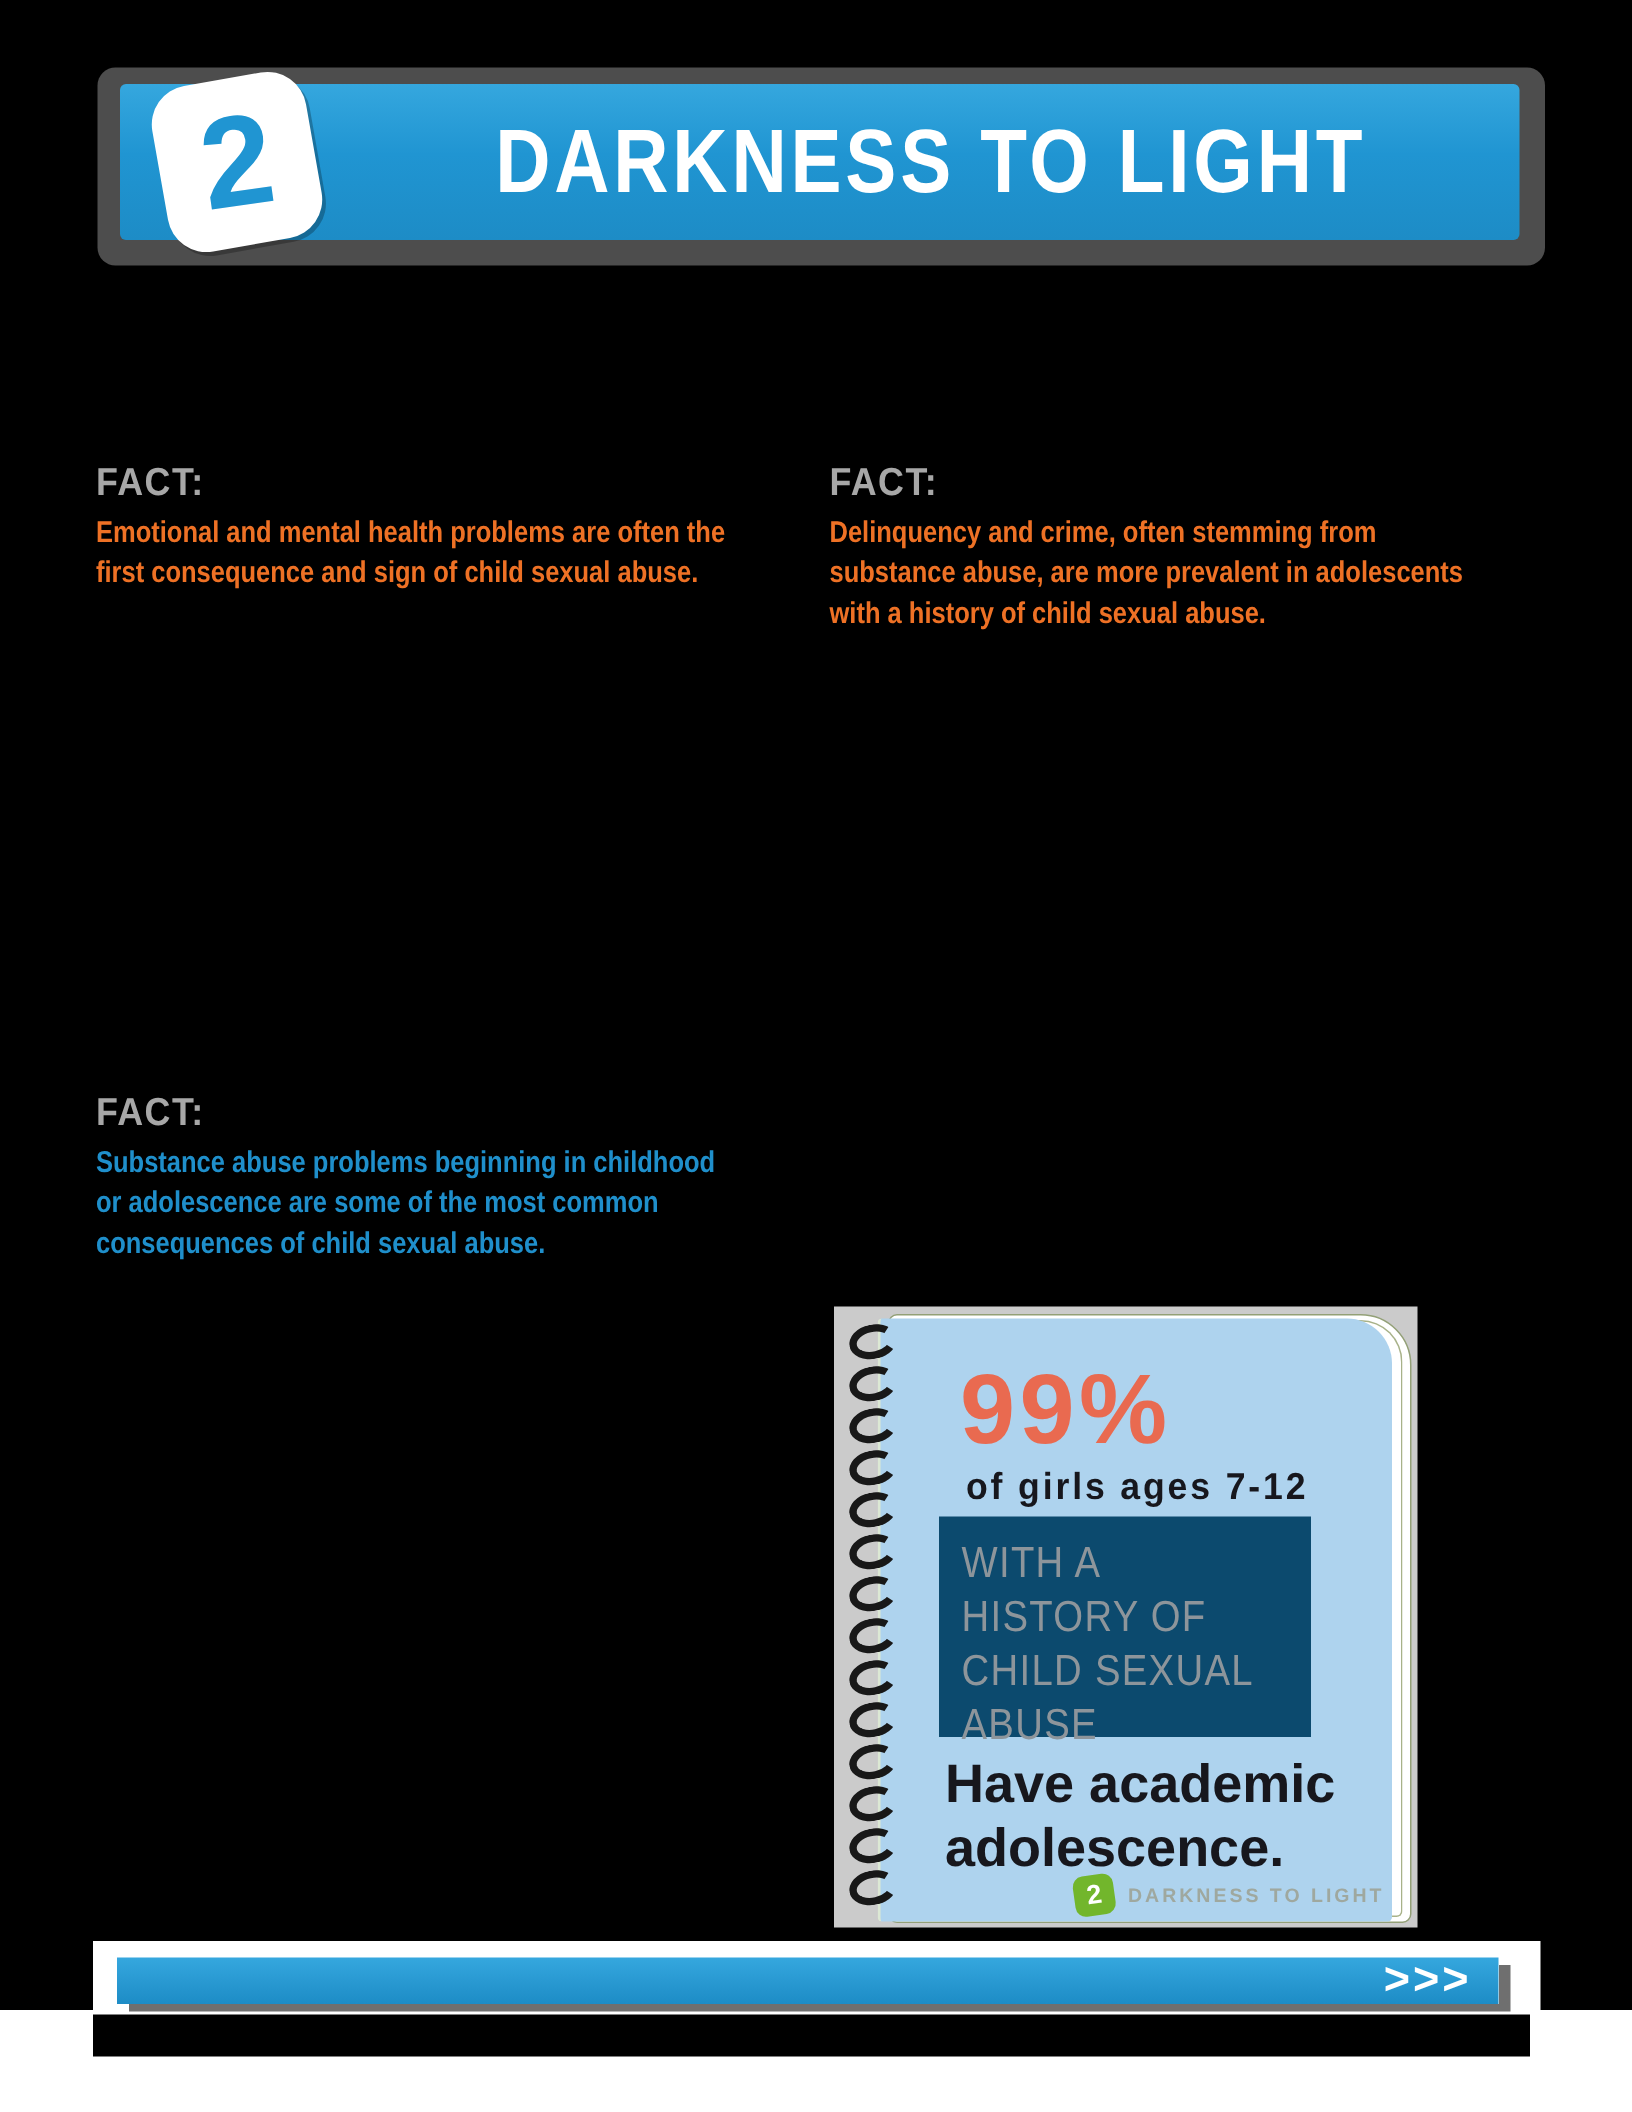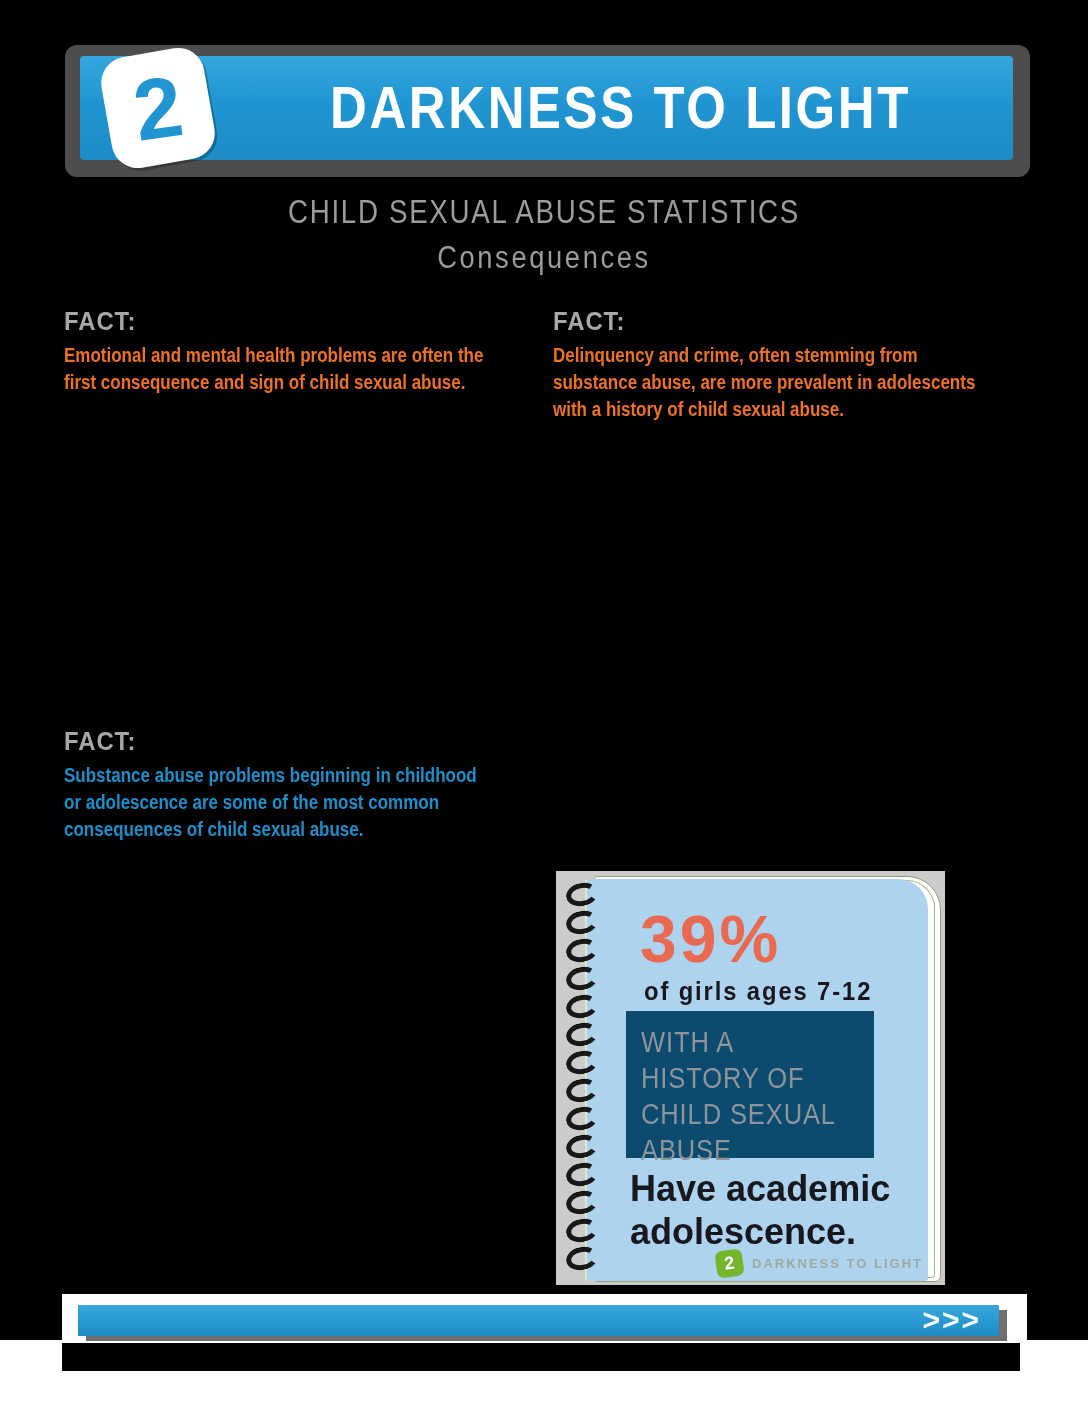--- a/index.html
+++ b/index.html
@@ -135,24 +135,20 @@
 
   <header class="banner-frame">
     <div class="banner">
       <div class="logo-card">
         <span>2</span>
       </div>
       <div class="brand">DARKNESS TO LIGHT</div>
     </div>
   </header>
 
-  <div class="title-block">
-    <div class="title">CHILD SEXUAL ABUSE STATISTICS</div>
-    <div class="subtitle">Consequences</div>
-  </div>
 
   <section class="fact fact-emotional orange">
     <div class="fact-heading">FACT:</div>
     <div class="fact-lines">
       <div class="fact-line">Emotional and mental health problems are often the</div>
       <div class="fact-line">first consequence and sign of child sexual abuse.</div>
     </div>
   </section>
 
   <section class="fact fact-delinquency orange">
@@ -185,21 +181,21 @@
         <i></i>
         <i></i>
         <i></i>
         <i></i>
         <i></i>
         <i></i>
         <i></i>
         <i></i>
         <i></i>
     </div>
-    <div class="nb-stat">39%</div>
+    <div class="nb-stat">99%</div>
     <div class="nb-stat-label">of girls ages 7-12</div>
     <div class="nb-box">
       <div class="nb-box-lines">
         <div class="nb-box-line">WITH A</div>
         <div class="nb-box-line">HISTORY OF</div>
         <div class="nb-box-line">CHILD SEXUAL</div>
         <div class="nb-box-line">ABUSE</div>
       </div>
     </div>
     <div class="nb-conclusion">Have academic adolescence.</div>

